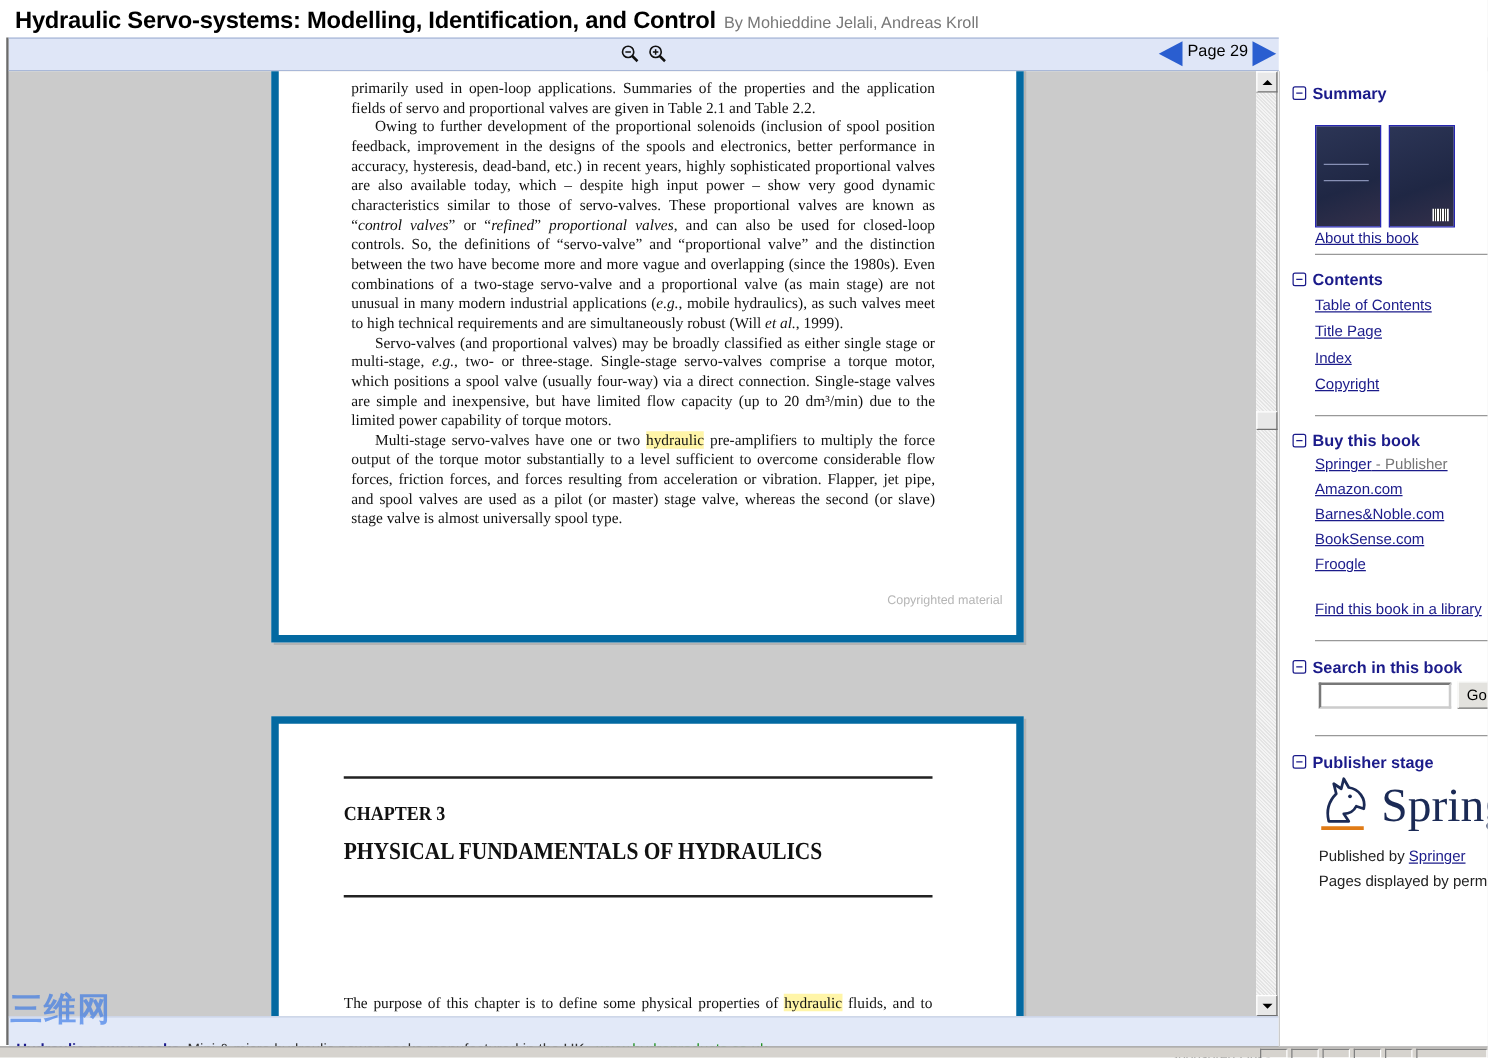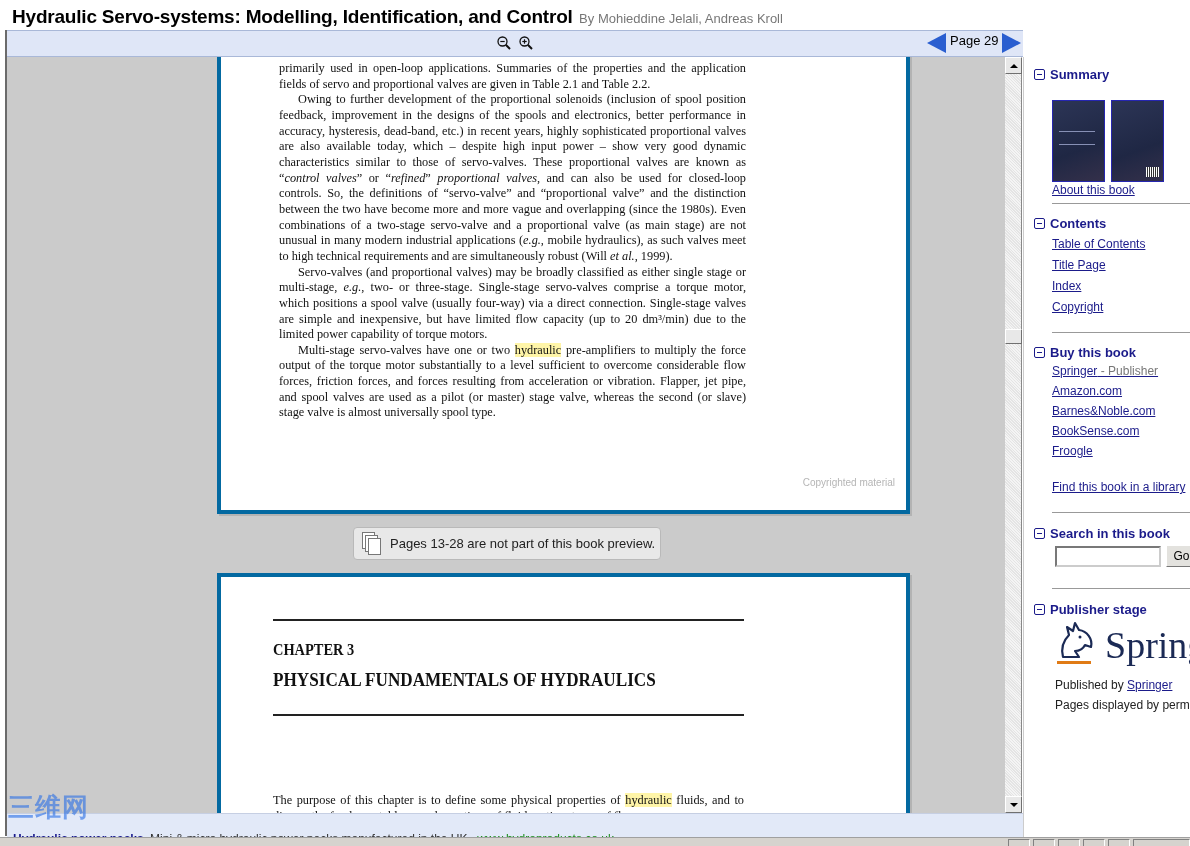--- a/index.html
+++ b/index.html
@@ -12,21 +12,21 @@
   .toolbar { position: absolute; left: 7px; top: 30px; width: 1016px; height: 27px; background: #dfe6f7; border-top: 1px solid #a9b8d8; border-bottom: 1px solid #a9b8d8; }
   .zoom-btn { position: absolute; top: 4px; width: 16px; height: 16px; cursor: pointer; }
   .zoom-out { left: 489px; }
   .zoom-in { left: 511px; }
   .pager { position: absolute; left: 920px; top: 2px; height: 22px; display: flex; align-items: flex-start; }
   .arrow-left { width: 0; height: 0; border-top: 10px solid transparent; border-bottom: 10px solid transparent; border-right: 19px solid #2a5ed0; cursor: pointer; }
   .arrow-right { width: 0; height: 0; border-top: 10px solid transparent; border-bottom: 10px solid transparent; border-left: 19px solid #2a5ed0; cursor: pointer; }
   .page-label { font-size: 13px; color: #000; margin: 0 4px; }
 
   .viewer { position: absolute; left: 7px; top: 57px; width: 998px; height: 756px; background: #cbcbcb; overflow: hidden; }
-  .page { position: absolute; left: 210px; width: 693px; background: #fff; border: 4px solid #0369a1; box-shadow: 2px 2px 0 #b3b3b3; }
+  .page { position: absolute; left: 210px; width: 602px; background: #fff; border: 6px solid #0369a1; box-shadow: 2px 2px 0 #b3b3b3; }
   .page1 { top: -10px; height: 467px; }
   .page2 { top: 516px; height: 260px; }
   .book-text { position: absolute; left: 58px; width: 467px; font-family: "Liberation Serif", serif; font-size: 12.3px; line-height: 15.65px; color: #111; text-align: justify; }
   .book-text p { text-indent: 19px; }
   .book-text p.noindent { text-indent: 0; }
   .hl { background: #fff5a8; }
   .copyright { position: absolute; right: 11px; bottom: 22px; font-size: 10px; color: #b5b5b5; }
 
   .gap-notice { position: absolute; left: 346px; top: 470px; width: 308px; height: 33px; background: #e8e8e8; border: 1px solid #b9b9b9; border-radius: 4px; display: flex; align-items: center; padding-left: 8px; }
   .pages-icon { position: relative; width: 20px; height: 24px; margin-right: 8px; }
@@ -113,28 +113,20 @@
   <div class="page page1">
     <div class="book-text" id="page1-text" style="top:10px">
         <p class="noindent">primarily used in open-loop applications. Summaries of the properties and the application fields of servo and proportional valves are given in Table 2.1 and Table 2.2.</p>
         <p>Owing to further development of the proportional solenoids (inclusion of spool position feedback, improvement in the designs of the spools and electronics, better performance in accuracy, hysteresis, dead-band, etc.) in recent years, highly sophisticated proportional valves are also available today, which – despite high input power – show very good dynamic characteristics similar to those of servo-valves. These proportional valves are known as “<i>control valves</i>” or “<i>refined</i>” <i>proportional valves</i>, and can also be used for closed-loop controls. So, the definitions of “servo-valve” and “proportional valve” and the distinction between the two have become more and more vague and overlapping (since the 1980s). Even combinations of a two-stage servo-valve and a proportional valve (as main stage) are not unusual in many modern industrial applications (<i>e.g.</i>, mobile hydraulics), as such valves meet to high technical requirements and are simultaneously robust (Will <i>et al.</i>, 1999).</p>
         <p>Servo-valves (and proportional valves) may be broadly classified as either single stage or multi-stage, <i>e.g.</i>, two- or three-stage. Single-stage servo-valves comprise a torque motor, which positions a spool valve (usually four-way) via a direct connection. Single-stage valves are simple and inexpensive, but have limited flow capacity (up to 20 dm³/min) due to the limited power capability of torque motors.</p>
         <p>Multi-stage servo-valves have one or two <span class="hl">hydraulic</span> pre-amplifiers to multiply the force output of the torque motor substantially to a level sufficient to overcome considerable flow forces, friction forces, and forces resulting from acceleration or vibration. Flapper, jet pipe, and spool valves are used as a pilot (or master) stage valve, whereas the second (or slave) stage valve is almost universally spool type.</p>
       </div>
     <span class="copyright">Copyrighted material</span>
   </div>
 
-  <div class="gap-notice">
-    <span class="pages-icon">
-      <span style="left:0;top:0"></span>
-        <span style="left:3px;top:3px"></span>
-        <span style="left:6px;top:6px"></span>
-    </span>
-    <span class="gap-text">Pages 13-28 are not part of this book preview.</span>
-  </div>
 
   <div class="page page2">
     <div class="rule" style="top:42px"></div>
     <div class="chapter-label">CHAPTER 3</div>
     <div class="chapter-title">PHYSICAL FUNDAMENTALS OF HYDRAULICS</div>
     <div class="rule" style="top:137px"></div>
     <div class="book-text" id="page2-text" style="left:52px;width:471px;top:216px">
         <p class="noindent">The purpose of this chapter is to define some physical properties of <span class="hl">hydraulic</span> fluids, and to discuss the fundamental laws and equations of fluid motion, types of flow</p>
       </div>
   </div>

